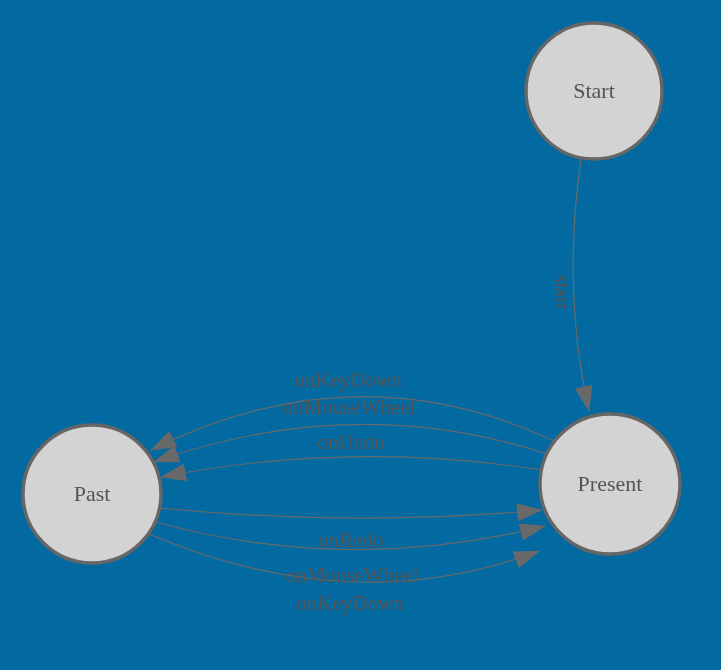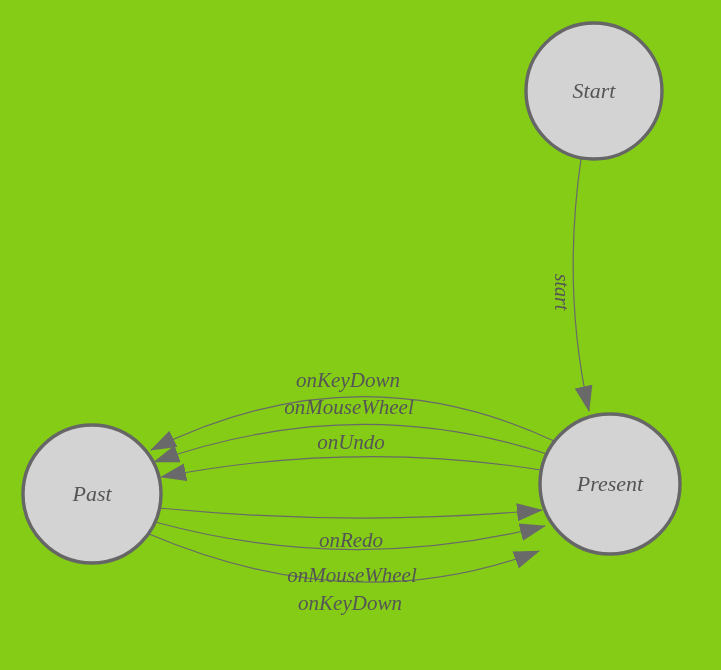--- a/index.html
+++ b/index.html
@@ -4,24 +4,23 @@
 <style>
   html, body {
     margin: 0;
     padding: 0;
     background: #ffffff;
   }
   .stage {
     position: relative;
     width: 721px;
     height: 670px;
-    background: #84cc16;
+    background: #0369a1;
     overflow: hidden;
     font-family: "Liberation Serif", "DejaVu Serif", serif;
-    font-style: italic;
   }
   svg {
     display: block;
   }
   .edge-path {
     fill: none;
   }
   .node-circle {
     stroke-linejoin: round;
   }

